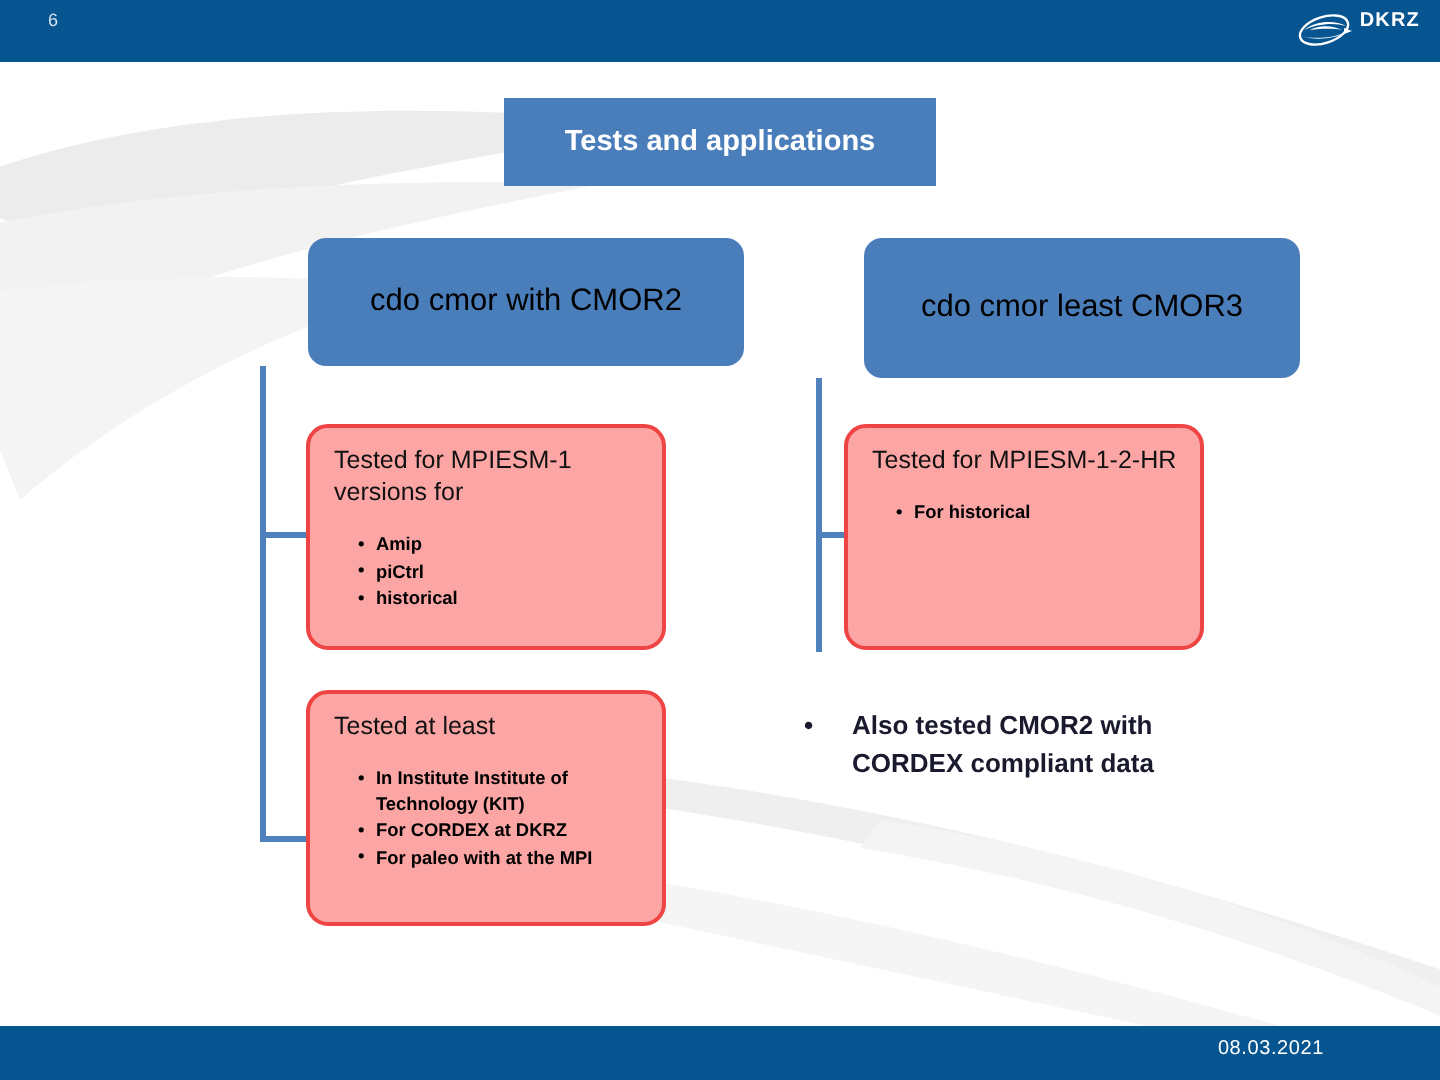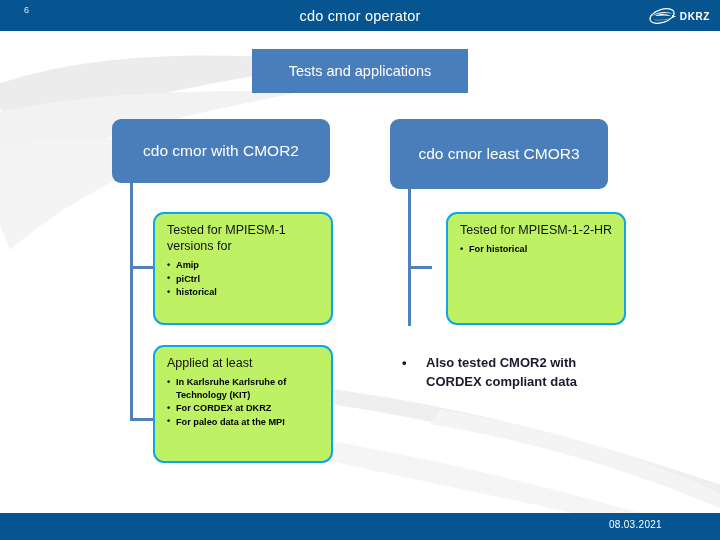--- a/index.html
+++ b/index.html
@@ -60,21 +60,21 @@
     font-size: 14.5px;
     letter-spacing: 0.2px;
   }
   .logo {
     position: absolute;
     right: 10px;
     top: 5px;
     width: 78px;
     height: 22px;
     display: flex;
-    align-items: center;
+    align-items: flex-start;
     justify-content: flex-end;
     gap: 3px;
   }
   .logo-mark {
     width: 30px;
     height: 20px;
     flex: none;
   }
   .logo-text {
     color: #ffffff;
@@ -90,71 +90,73 @@
     left: 252px;
     top: 49px;
     width: 216px;
     height: 44px;
     background: #4a7ebb;
     display: flex;
     align-items: center;
     justify-content: center;
     color: #ffffff;
     font-size: 14.5px;
+    font-weight: bold;
   }
 
   
   .col-head {
     position: absolute;
     background: #4a7ebb;
     border-radius: 9px;
     display: flex;
     align-items: center;
     justify-content: center;
     text-align: center;
-    color: #ffffff;
+    color: #000000;
     font-size: 15.5px;
     line-height: 22px;
     padding: 0 10px;
     box-sizing: border-box;
+    margin-left: 42px;
   }
   #head-left {
     left: 112px;
     top: 119px;
     width: 218px;
     height: 64px;
   }
   #head-right {
     left: 390px;
     top: 119px;
     width: 218px;
     height: 70px;
   }
 
   
   .content-box {
     position: absolute;
-    background: #bef264;
-    border: 2px solid #0ea5e9;
+    background: #fca5a5;
+    border: 2px solid #ef4444;
     border-radius: 11px;
     box-sizing: border-box;
     padding: 8px 10px 8px 12px;
   }
   #box-l1 { left: 153px; top: 212px; width: 180px; height: 113px; }
   #box-l2 { left: 153px; top: 345px; width: 180px; height: 118px; }
-  #box-r1 { left: 446px; top: 212px; width: 180px; height: 113px; }
+  #box-r1 { left: 422px; top: 212px; width: 180px; height: 113px; }
 
   .box-title {
     color: #111111;
     font-size: 12.5px;
     line-height: 16px;
     margin: 0 0 5px 0;
   }
   .bullets {
-    margin: 0;
+    margin: 12px;
     padding: 0;
     list-style: none;
   }
   .bullets li {
     color: #000000;
     font-size: 9.2px;
     font-weight: bold;
     line-height: 12.5px;
     padding-left: 9px;
     position: relative;
@@ -223,21 +225,20 @@
     <path d="M -30 95 C 60 55, 190 48, 330 62 C 250 78, 140 92, 40 128 Z" fill="#ececec"></path>
     <path d="M -30 118 C 50 98, 160 88, 300 92 C 200 112, 110 130, 20 172 Z" fill="#f2f2f2"></path>
     <path d="M -30 150 C 40 138, 120 135, 210 143 C 140 165, 70 198, 10 250 Z" fill="#f4f4f4"></path>
     <path d="M 300 385 C 430 400, 560 430, 730 488 L 730 500 C 560 446, 420 416, 290 398 Z" fill="#efefef"></path>
     <path d="M 440 410 C 540 425, 640 455, 730 498 L 730 512 C 630 470, 530 440, 430 424 Z" fill="#f4f4f4"></path>
     <path d="M 250 430 C 380 445, 520 478, 700 530 L 700 540 L 240 442 Z" fill="#f5f5f5"></path>
   </svg>
 
   <div class="header-bar"></div>
   <div class="slide-number">6</div>
-  <div class="header-title">cdo cmor operator</div>
 
   <div class="logo">
     <svg class="logo-mark" viewBox="0 0 60 40" aria-hidden="true">
       <ellipse cx="30" cy="20" rx="25" ry="13" fill="none" stroke="#ffffff" stroke-width="2.4" transform="rotate(-18 30 20)"></ellipse>
       <path d="M 8 26 C 18 30, 40 30, 52 22 C 44 27, 20 30, 8 26 Z" fill="#ffffff"></path>
       <path d="M 10 20 C 22 10, 42 10, 52 16 C 40 12, 22 14, 10 20 Z" fill="#ffffff"></path>
       <path d="M 16 20 C 26 14, 40 16, 48 20 C 38 18, 26 19, 16 20 Z" fill="#ffffff"></path>
       <path d="M 50 18 L 58 21 L 50 24 Z" fill="#ffffff"></path>
     </svg>
     <span class="logo-text">DKRZ</span>
@@ -258,25 +259,25 @@
   <div class="content-box" id="box-l1">
     <div class="box-title">Tested for MPIESM-1 versions for</div>
     <ul class="bullets">
       <li>Amip</li>
       <li>piCtrl</li>
       <li>historical</li>
     </ul>
   </div>
 
   <div class="content-box" id="box-l2">
-    <div class="box-title">Applied at least</div>
+    <div class="box-title">Tested at least</div>
     <ul class="bullets">
-      <li>In Karlsruhe Karlsruhe of Technology (KIT)</li>
+      <li>In Institute Institute of Technology (KIT)</li>
       <li>For CORDEX at DKRZ</li>
-      <li>For paleo data at the MPI</li>
+      <li>For paleo with at the MPI</li>
     </ul>
   </div>
 
   <div class="content-box" id="box-r1">
     <div class="box-title">Tested for MPIESM-1-2-HR</div>
     <ul class="bullets">
       <li>For historical</li>
     </ul>
   </div>
 

